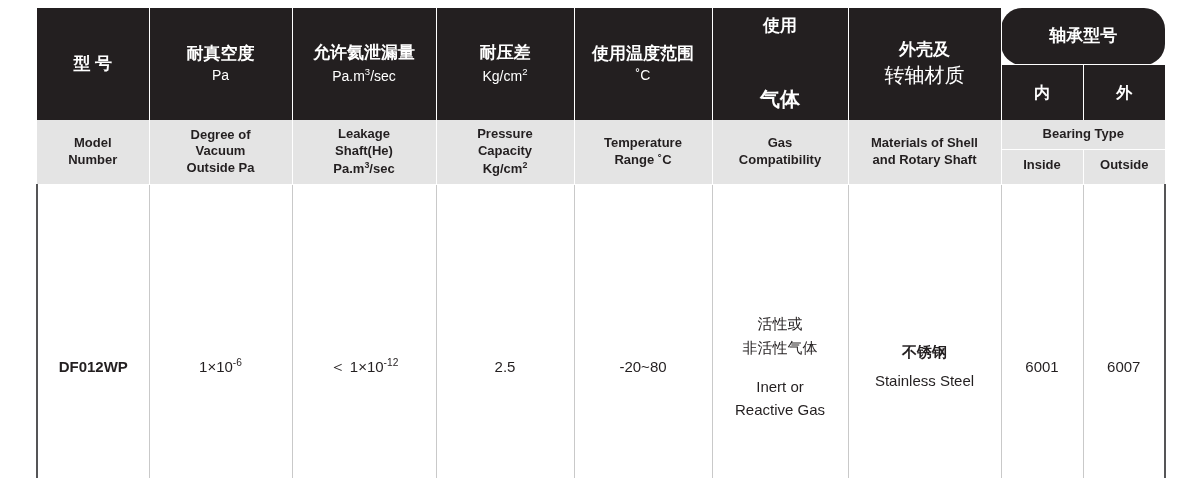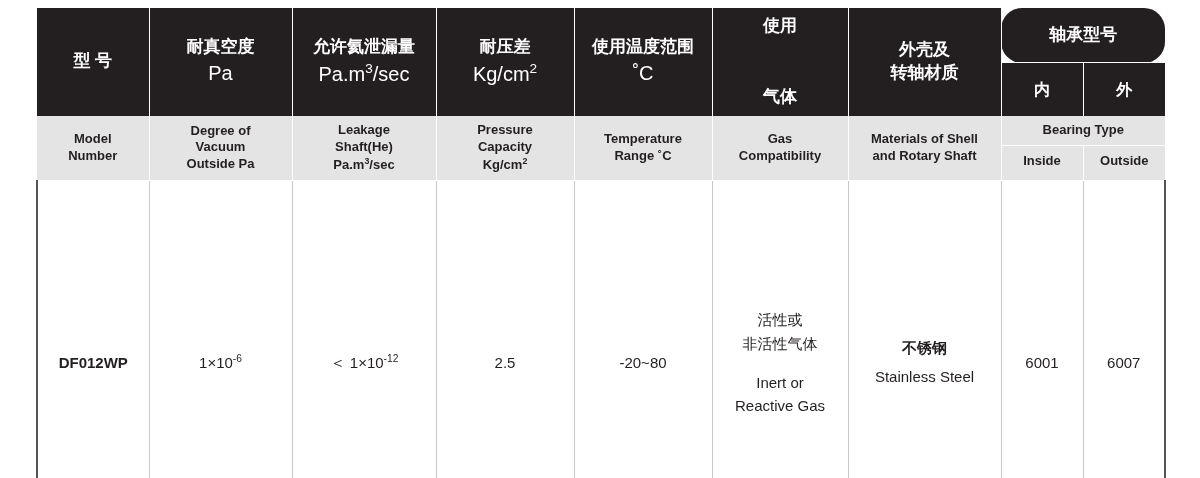--- a/index.html
+++ b/index.html
@@ -46,21 +46,21 @@
     vertical-align: middle;
     font-size: 17px;
     line-height: 1.35;
     font-weight: bold;
     padding: 7px 4px;
     border-right: 1px solid #ffffff;
     height: 78px;
   }
   .hdr-cn.last { border-right: none; }
   .hdr-cn .sub {
-    font-size: 20px;
+    font-size: 14px;
     font-weight: normal;
     display: block;
     margin-top: 1px;
   }
   .hdr-cn.bearing-top {
     height: 38px;
     padding: 5px 4px 4px;
     border-bottom: 1px solid #ffffff;
     border-radius: 21px;
   }
@@ -164,25 +164,25 @@
         <th class="hdr-cn" rowspan="2">
           <span>耐压差</span>
           <span class="sub">Kg/cm<sup>2</sup></span>
         </th>
         <th class="hdr-cn" rowspan="2">
           <span>使用温度范围</span>
           <span class="sub">˚C</span>
         </th>
         <th class="hdr-cn" rowspan="2">
           <span>使用</span>
-          <span class="sub" style="font-size:17px;font-weight:bold;margin-top:48px;">气体</span>
+          <span class="sub" style="font-size:20px;font-weight:bold;margin-top:48px;">气体</span>
         </th>
         <th class="hdr-cn" rowspan="2">
           <span>外壳及</span>
-          <span class="sub" style="font-size:17px;font-weight:bold;">转轴材质</span>
+          <span class="sub" style="font-size:20px;font-weight:normal;">转轴材质</span>
         </th>
         <th class="hdr-cn bearing-top last" colspan="2">
           <span>轴承型号</span>
         </th>
       </tr>
       <tr>
         <th class="hdr-cn bearing-sub">
           <span>内</span>
         </th>
         <th class="hdr-cn bearing-sub last">

